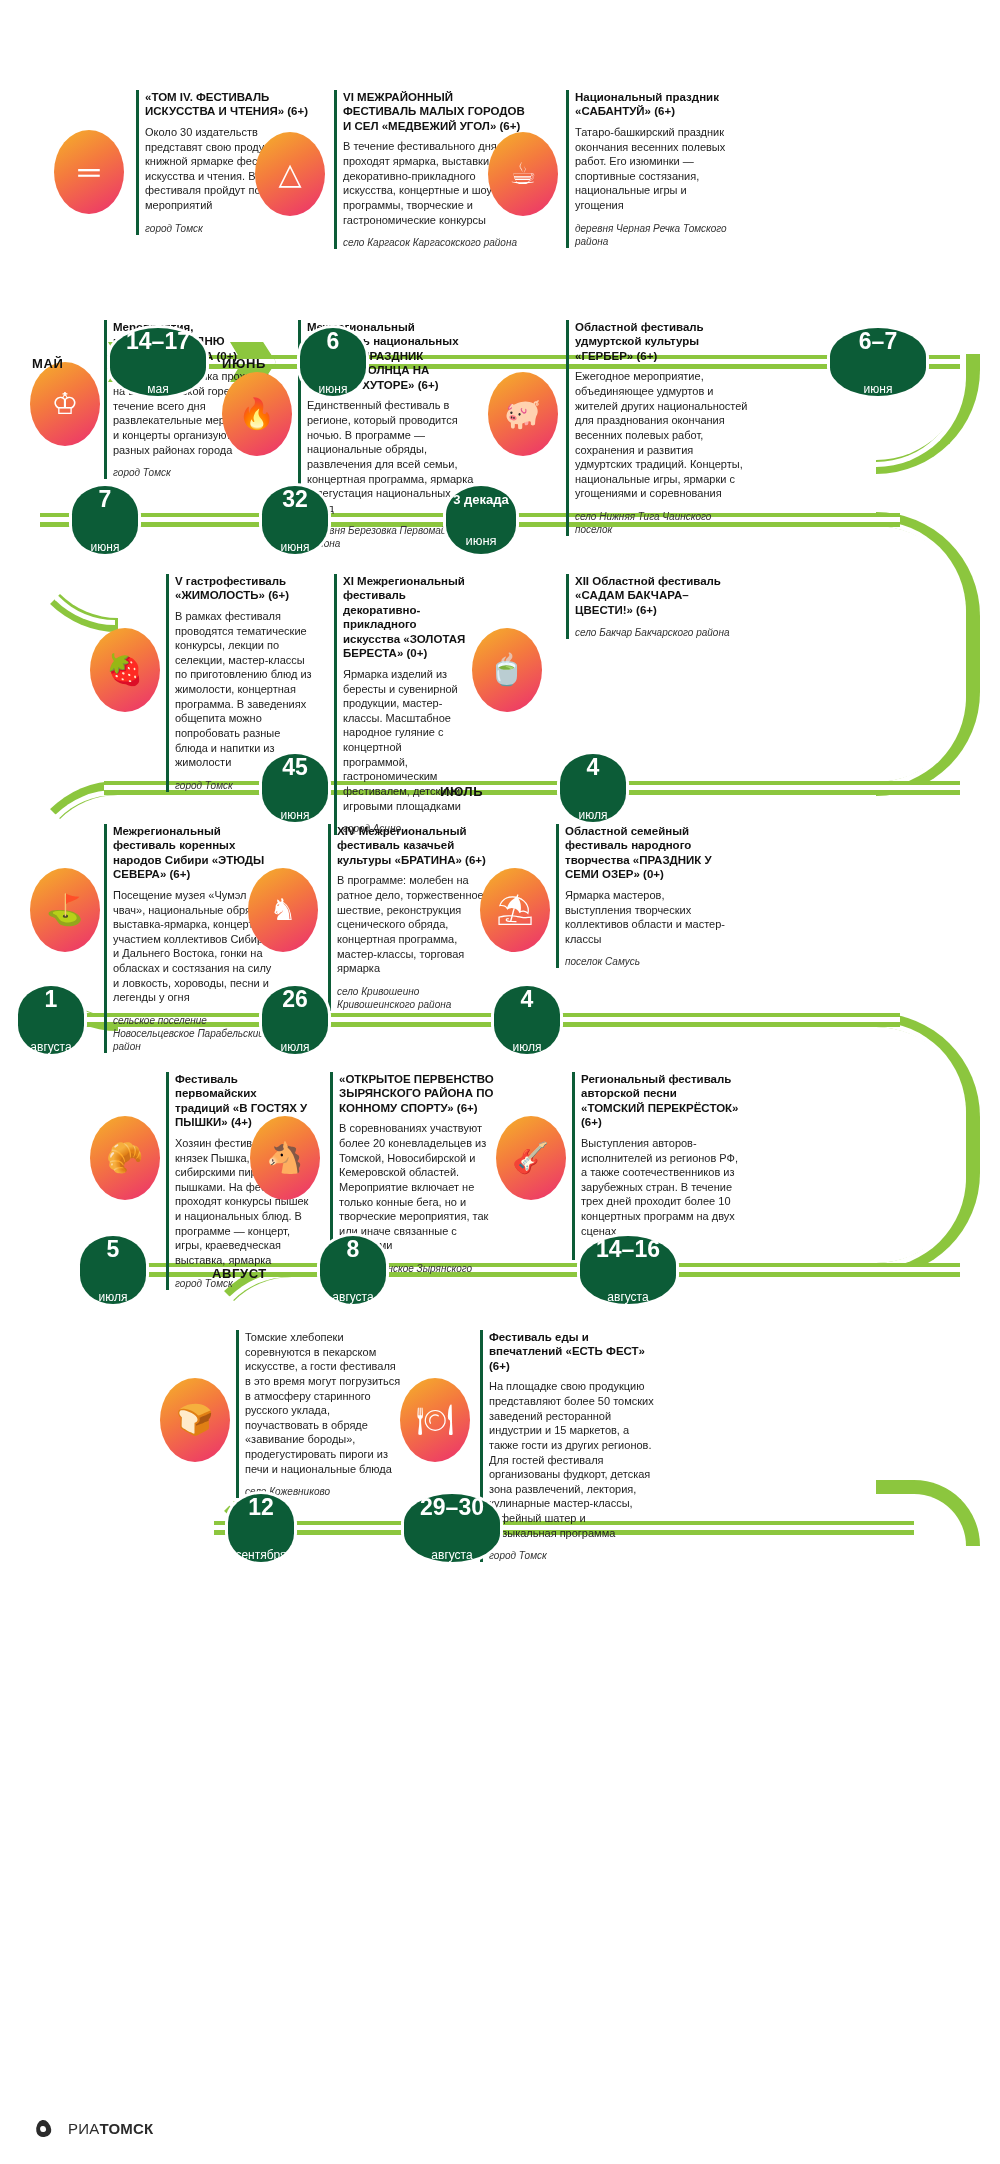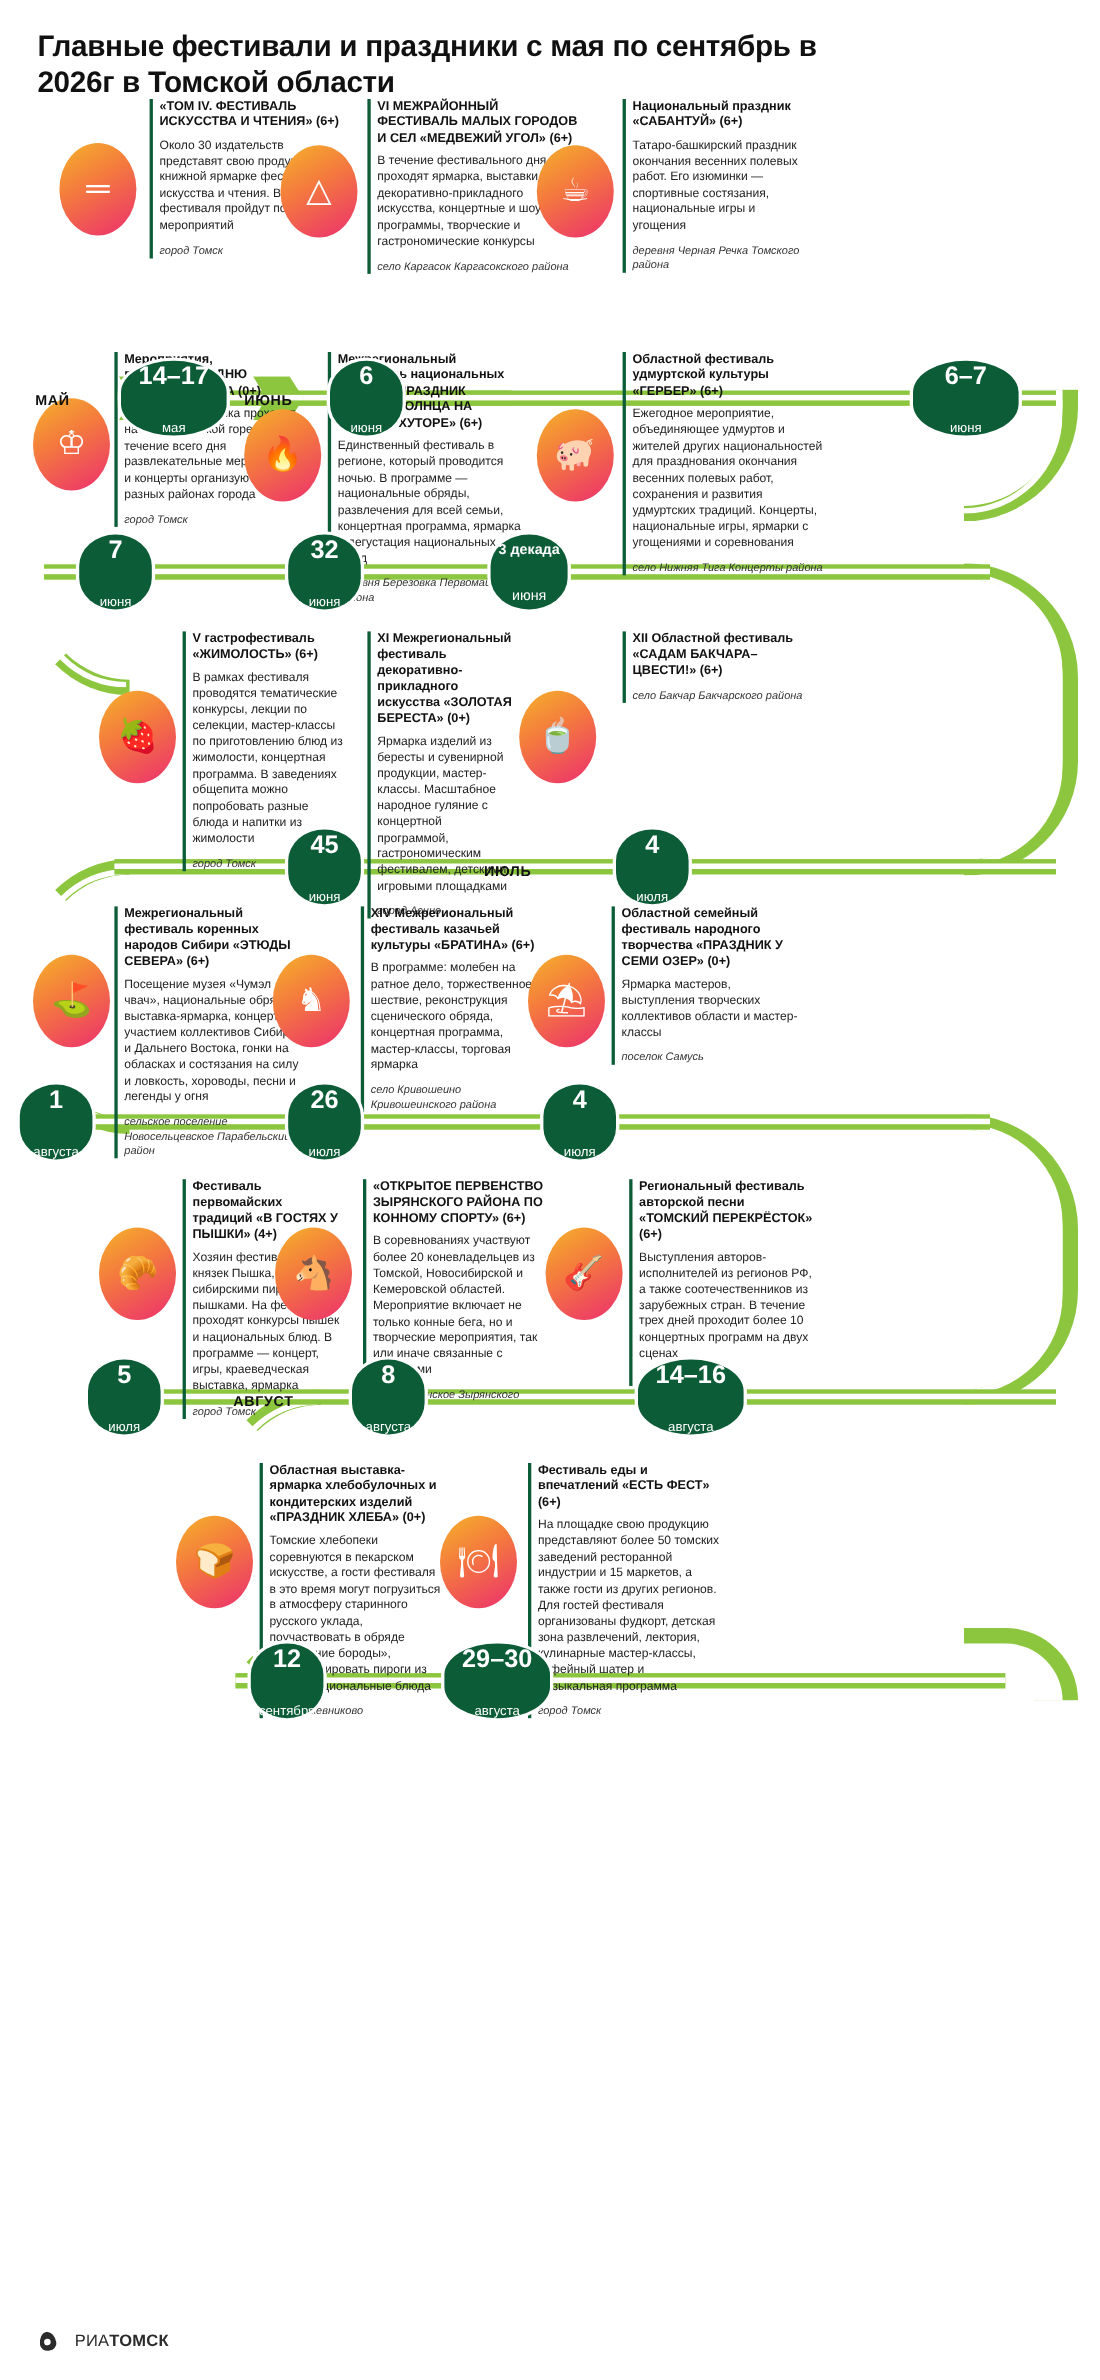--- a/index.html
+++ b/index.html
@@ -118,21 +118,20 @@
     width:6px; height:6px; background:#fff; border-radius:50%;
   }
   .logo .txt { font-size:15px; font-weight:bold; letter-spacing:0.2px; color:#2b2b2b; }
   .logo .txt .thin { font-weight:normal; }
 </style>
 </head>
 <body>
 
 <div id="stage">
 
-  <div class="title">Главные фестивали и праздники с мая по сентябрь в 2026г в Томской области</div>
 
   <div class="ribbon">
     <div class="bar" style="left:105px; top:355px; width:360px;"></div>
     <div class="gapline" style="left:105px; top:359px; width:360px;"></div>
     <div class="bar" style="left:300px; top:355px; width:660px;"></div>
     <div class="gapline" style="left:300px; top:359px; width:660px;"></div>
   </div>
 
   <div class="curve" style="left:876px; top:354px; width:104px; height:120px; border-radius:0 0 110px 0; border-top:none; border-left:none; border-right-width:14px; border-bottom-width:14px;"></div>
   <div class="curve" style="left:876px; top:363px; width:90px; height:104px; border-color:#ffffff; border-radius:0 0 96px 0; border-top:none; border-left:none; border-right-width:5px; border-bottom-width:5px;"></div>
@@ -244,21 +243,21 @@
   </div>
 
   <div class="bubble" style="left:488px; top:372px;">
     <span class="glyph">🐖</span>
   </div>
   <div class="card" style="left:566px; top:320px; width:182px;">
     <span class="rule"></span>
     <div class="inner">
       <h3>Областной фестиваль удмуртской культуры «ГЕРБЕР» (6+)</h3>
       <p>Ежегодное мероприятие, объединяющее удмуртов и жителей других национальностей для празднования окончания весенних полевых работ, сохранения и развития удмуртских традиций. Концерты, национальные игры, ярмарки с угощениями и соревнования</p>
-      <div class="place">село Нижняя Тига Концерты района</div>
+      <div class="place">село Нижняя Тига Чаинского поселок</div>
     </div>
   </div>
 
   <div class="ribbon">
     <div class="bar" style="left:104px; top:781px; width:856px;"></div>
     <div class="gapline" style="left:104px; top:785px; width:856px;"></div>
   </div>
   <div class="curve" style="left:876px; top:512px; width:104px; height:284px; border-radius:0 110px 110px 0; border-left:none; border-top-width:14px; border-right-width:14px; border-bottom-width:14px; border-top-color:#8cc63e;"></div>
   <div class="curve" style="left:876px; top:521px; width:90px; height:266px; border-color:#ffffff; border-radius:0 96px 96px 0; border-left:none; border-top-width:5px; border-right-width:5px; border-bottom-width:5px;"></div>
 
@@ -435,21 +434,20 @@
     <span class="d">29–30</span>
     <span class="m">августа</span>
   </div>
 
   <div class="bubble" style="left:160px; top:1378px;">
     <span class="glyph">🍞</span>
   </div>
   <div class="card" style="left:236px; top:1330px; width:166px;">
     <span class="rule"></span>
     <div class="inner">
-      <h3>Областная выставка-ярмарка хлебобулочных и кондитерских изделий «ПРАЗДНИК ХЛЕБА» (0+)</h3>
       <p>Томские хлебопеки соревнуются в пекарском искусстве, а гости фестиваля в это время могут погрузиться в атмосферу старинного русского уклада, поучаствовать в обряде «завивание бороды», продегустировать пироги из печи и национальные блюда</p>
       <div class="place">село Кожевниково</div>
     </div>
   </div>
 
   <div class="bubble" style="left:400px; top:1378px;">
     <span class="glyph">🍽</span>
   </div>
   <div class="card" style="left:480px; top:1330px; width:176px;">
     <span class="rule"></span>

